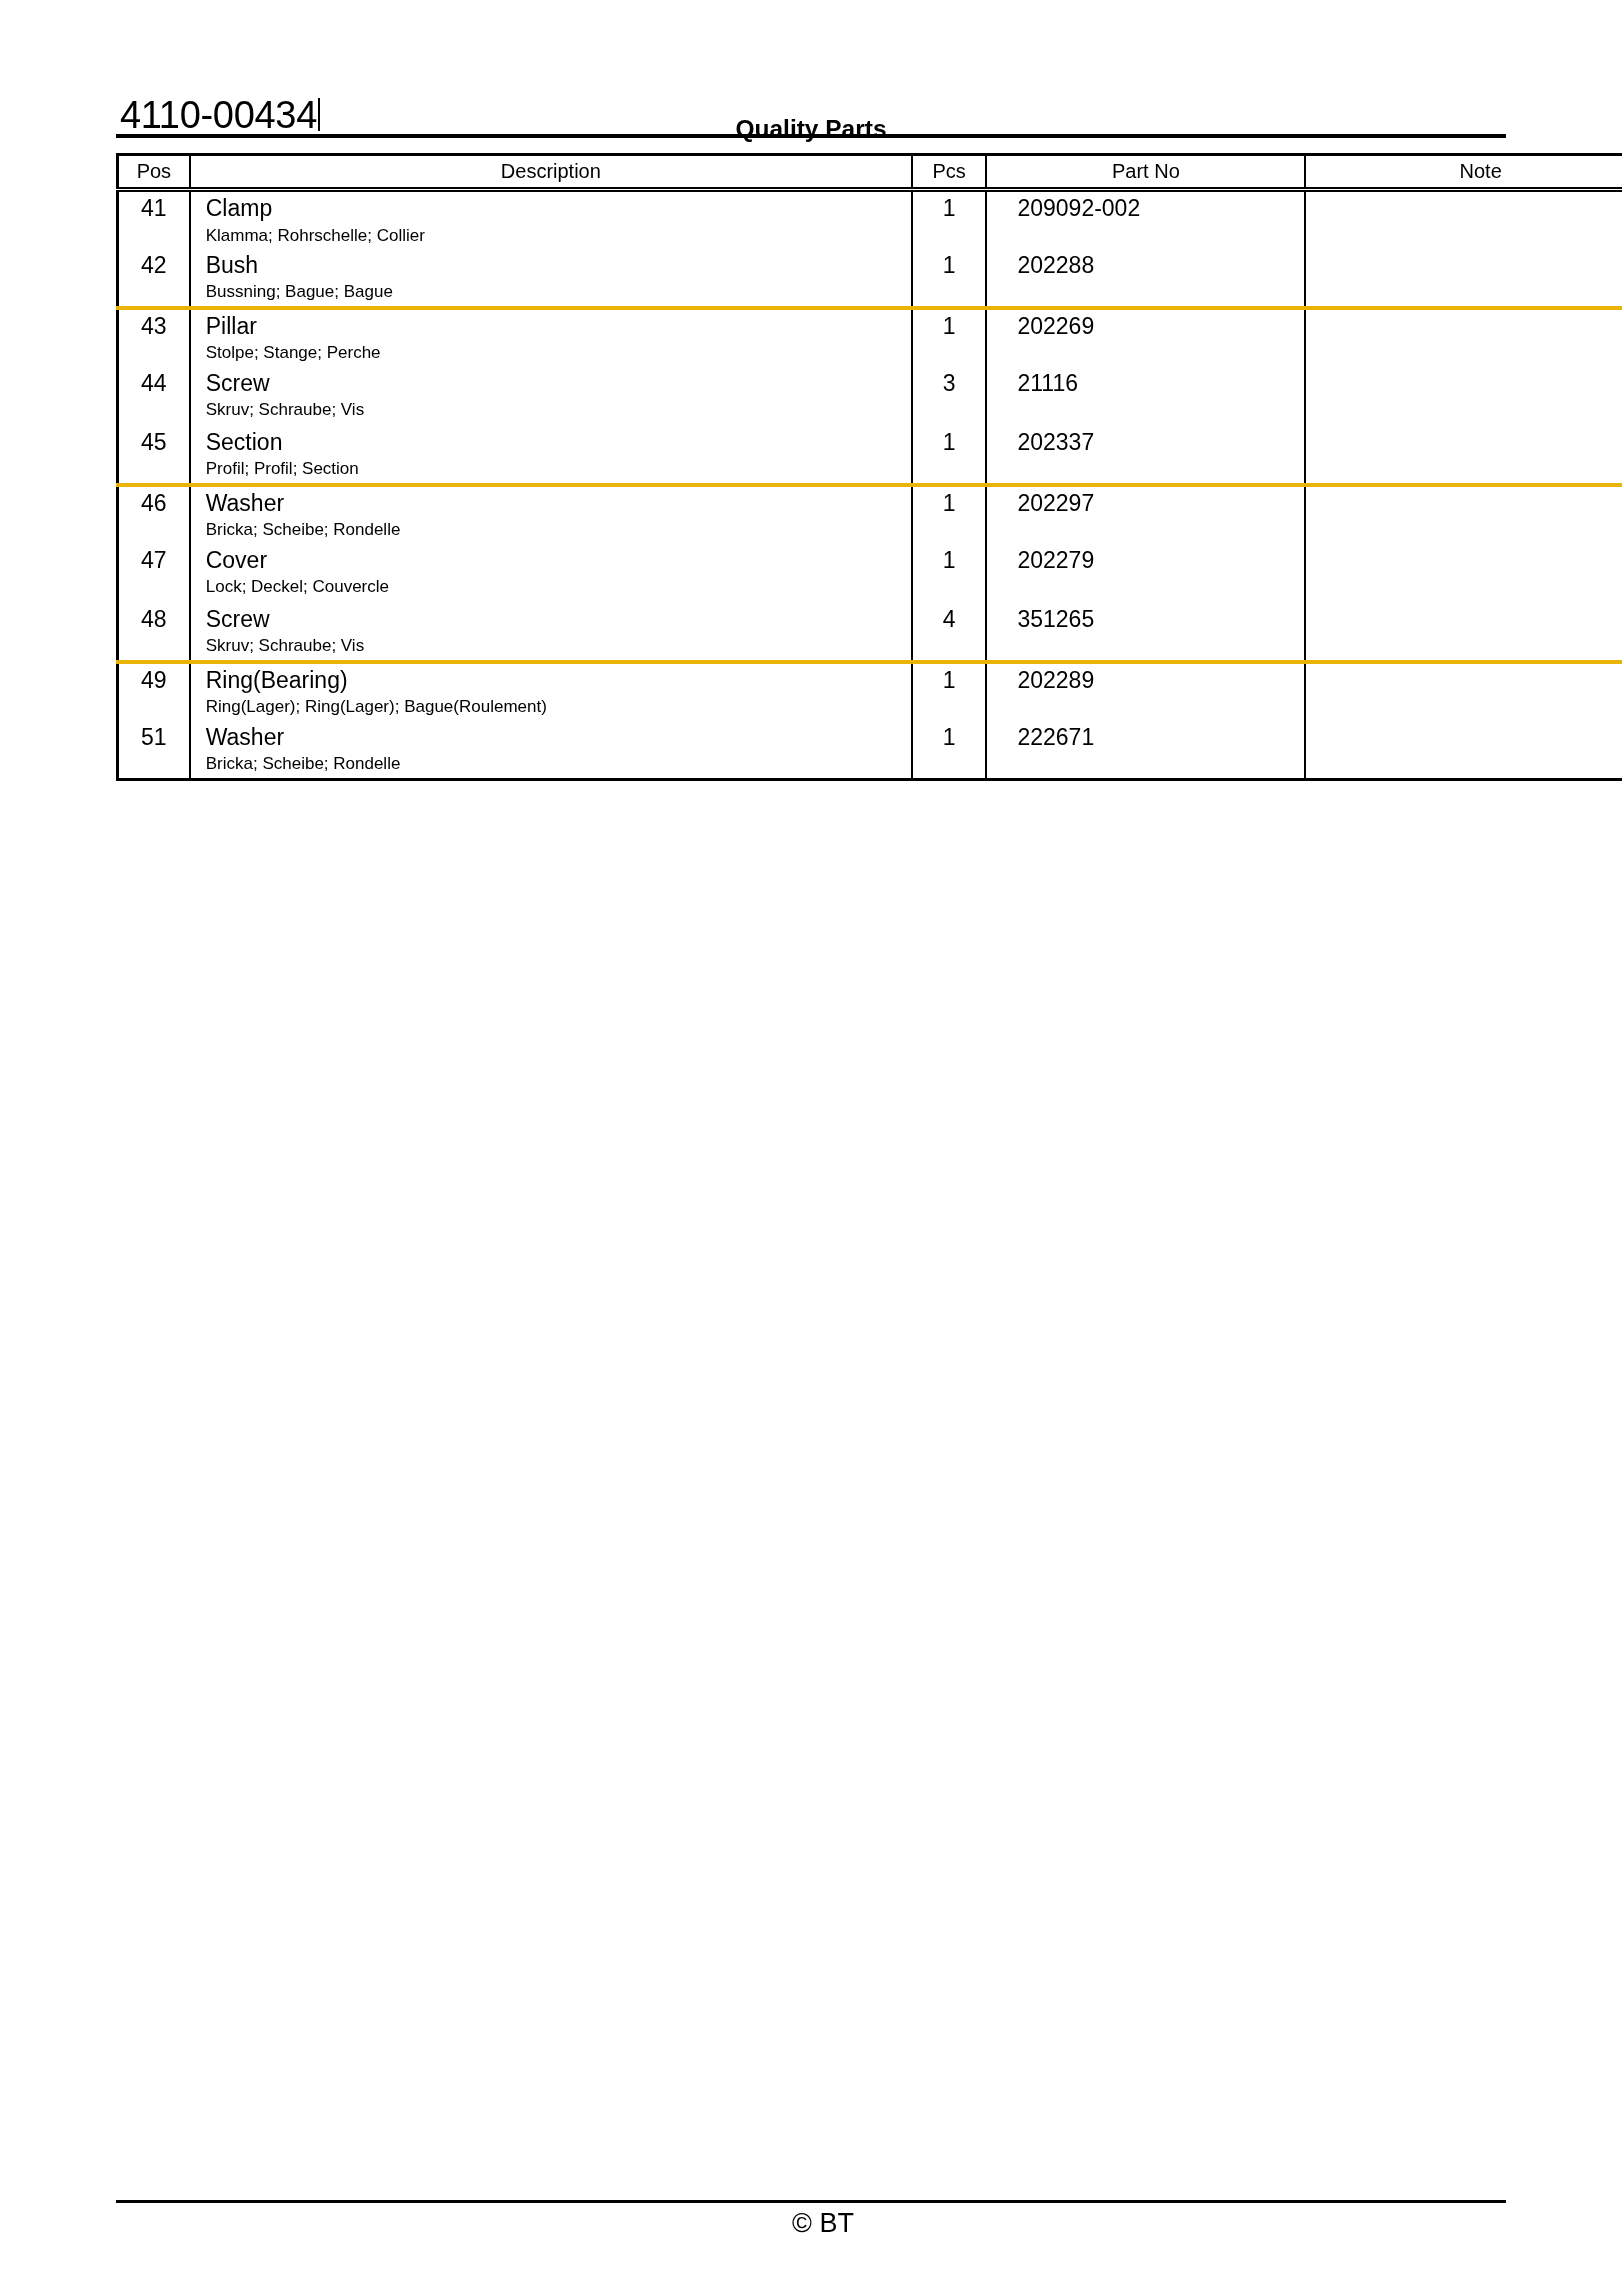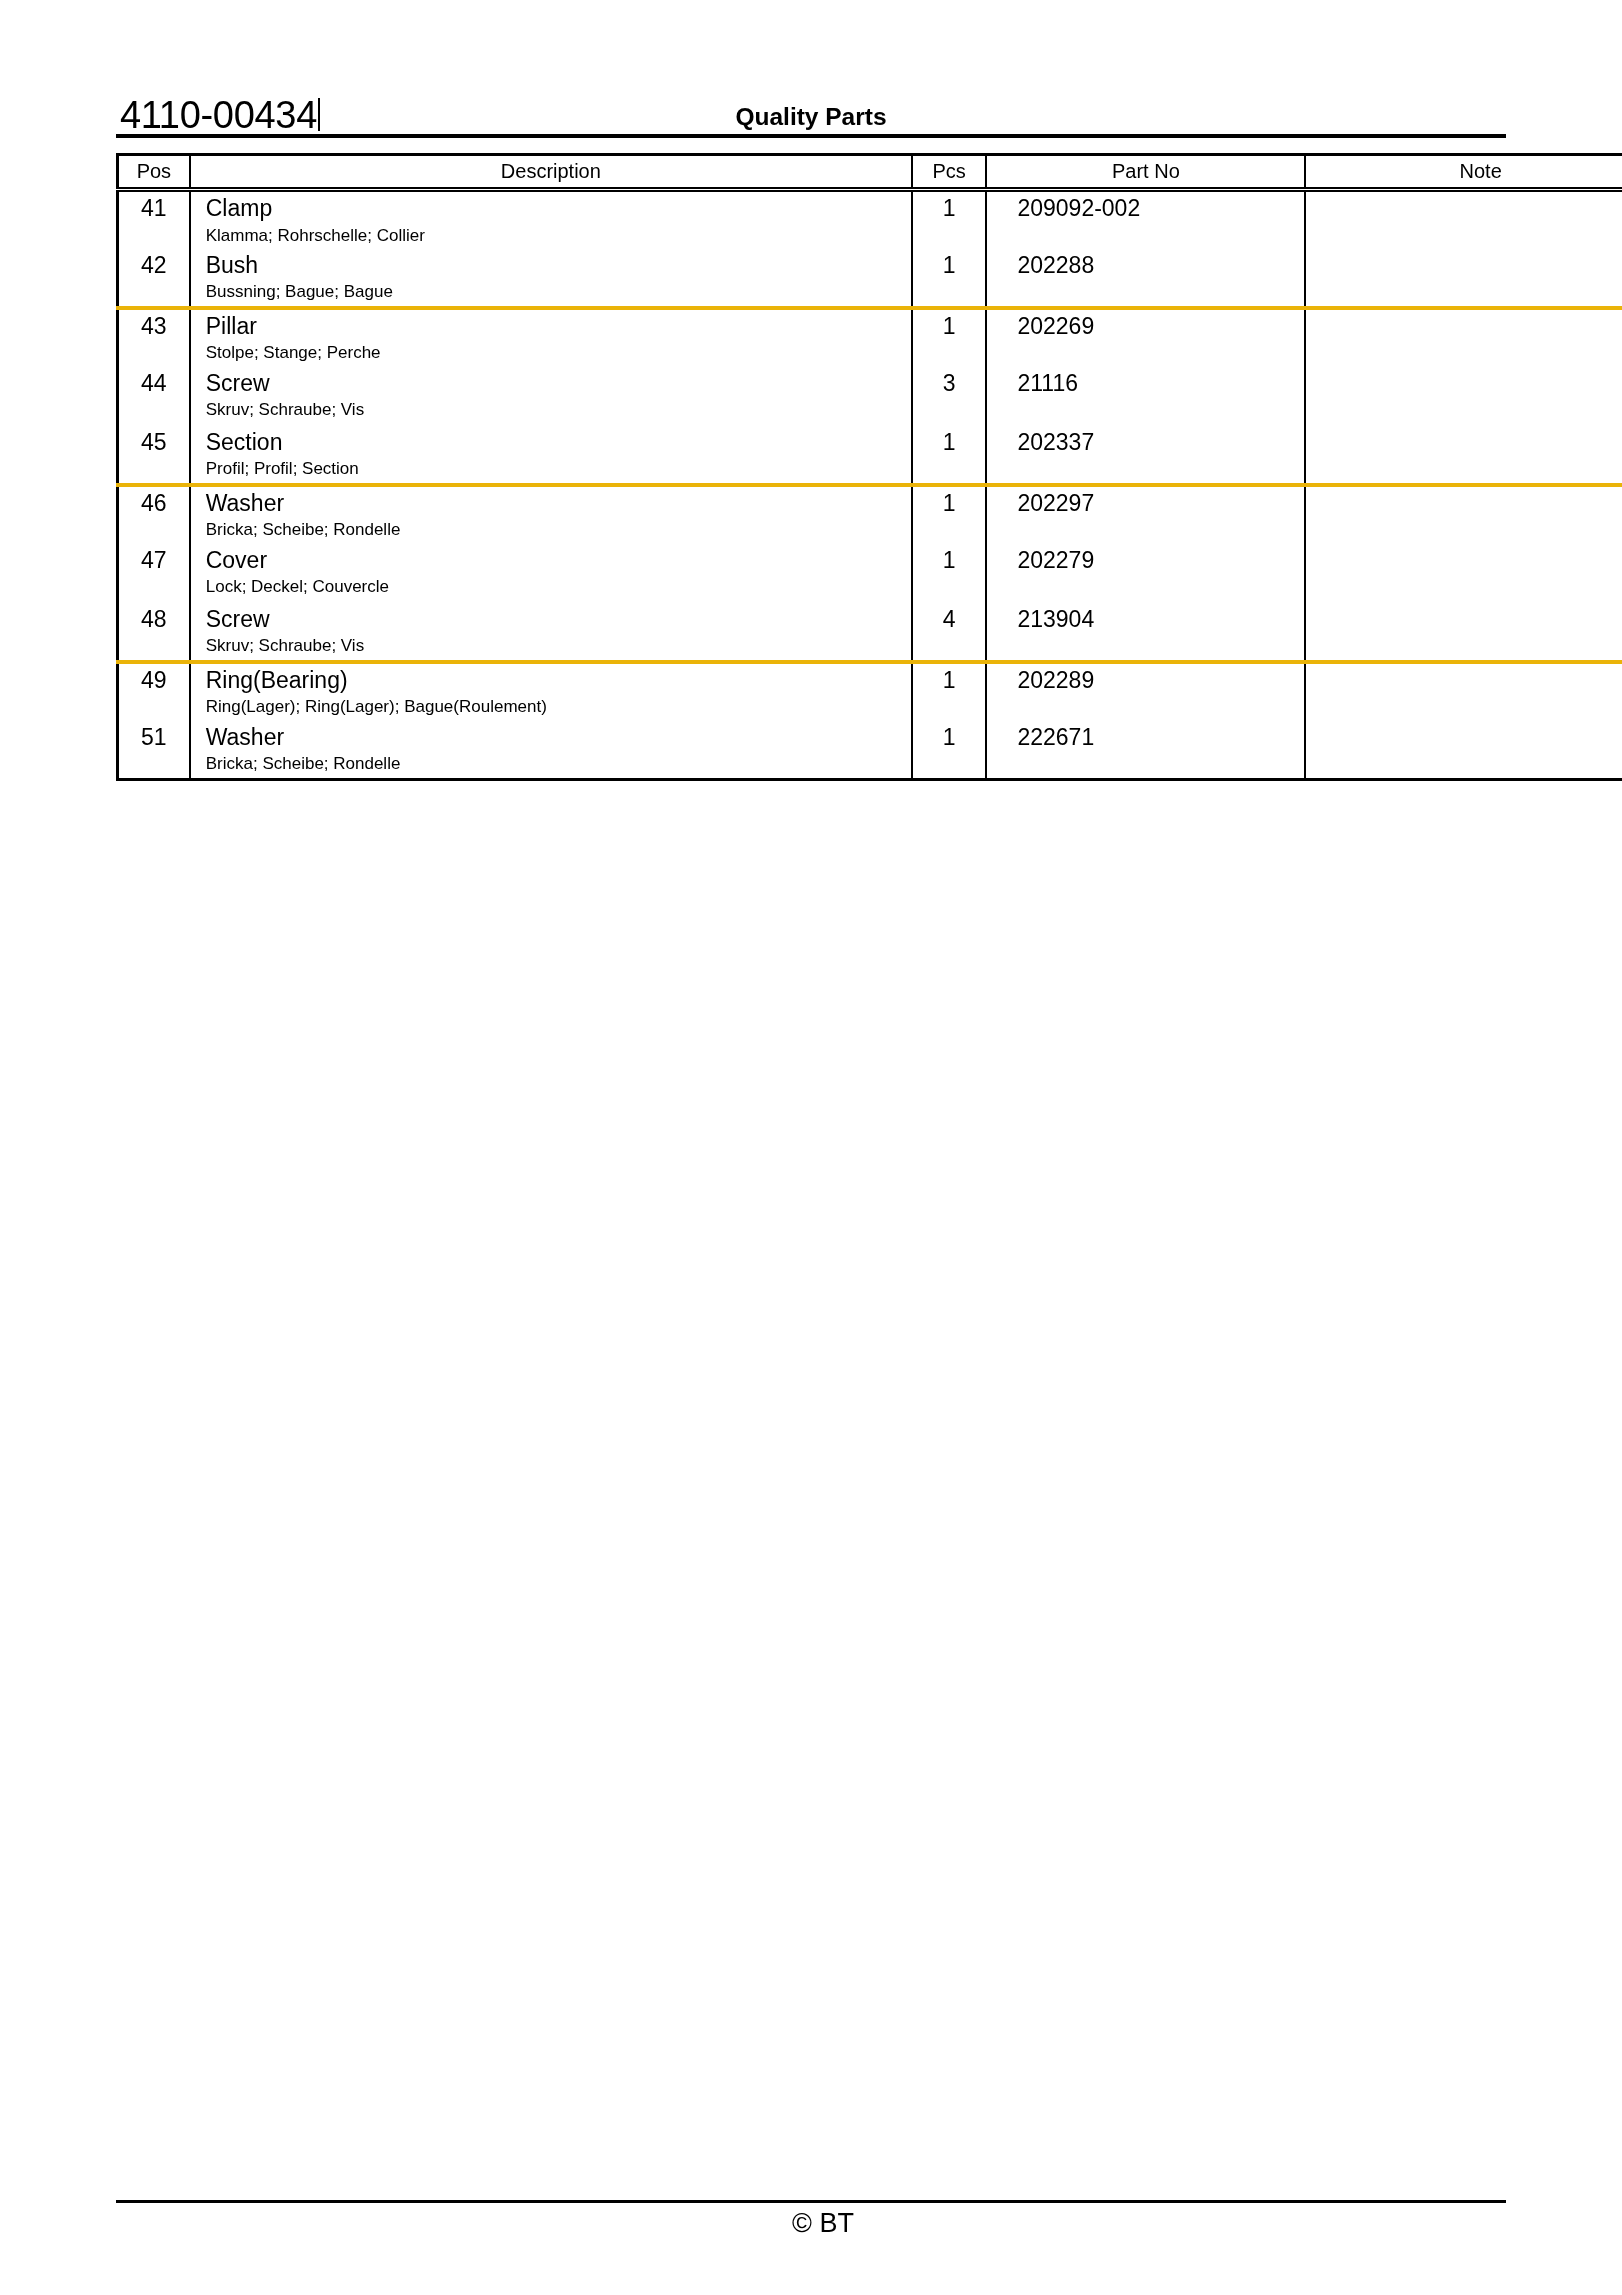--- a/index.html
+++ b/index.html
@@ -28,21 +28,21 @@
     display: inline-block;
     width: 2px;
     height: 33px;
     background: #000;
     margin-left: 0.7px;
     vertical-align: -2.7px;
   }
   .page-title {
     position: absolute;
     left: 116px;
-    top: 102px;
+    top: 114px;
     width: 1390px;
     text-align: center;
     font-size: 24.5px;
     font-weight: 700;
     line-height: 1.2;
   }
   .header-rule {
     position: absolute;
     left: 116px;
     top: 134px;
@@ -212,21 +212,21 @@
         <td class="cell-part">202279</td>
         <td class="cell-note"></td>
       </tr>
       <tr class="group-end">
         <td class="cell-pos">48</td>
         <td class="cell-desc">
           <div class="item-name">Screw</div>
           <div class="item-sub">Skruv; Schraube; Vis</div>
         </td>
         <td class="cell-pcs">4</td>
-        <td class="cell-part">213904</td>
+        <td class="cell-part">351265</td>
         <td class="cell-note"></td>
       </tr>
       <tr>
         <td class="cell-pos">49</td>
         <td class="cell-desc">
           <div class="item-name">Ring(Bearing)</div>
           <div class="item-sub">Ring(Lager); Ring(Lager); Bague(Roulement)</div>
         </td>
         <td class="cell-pcs">1</td>
         <td class="cell-part">202289</td>

